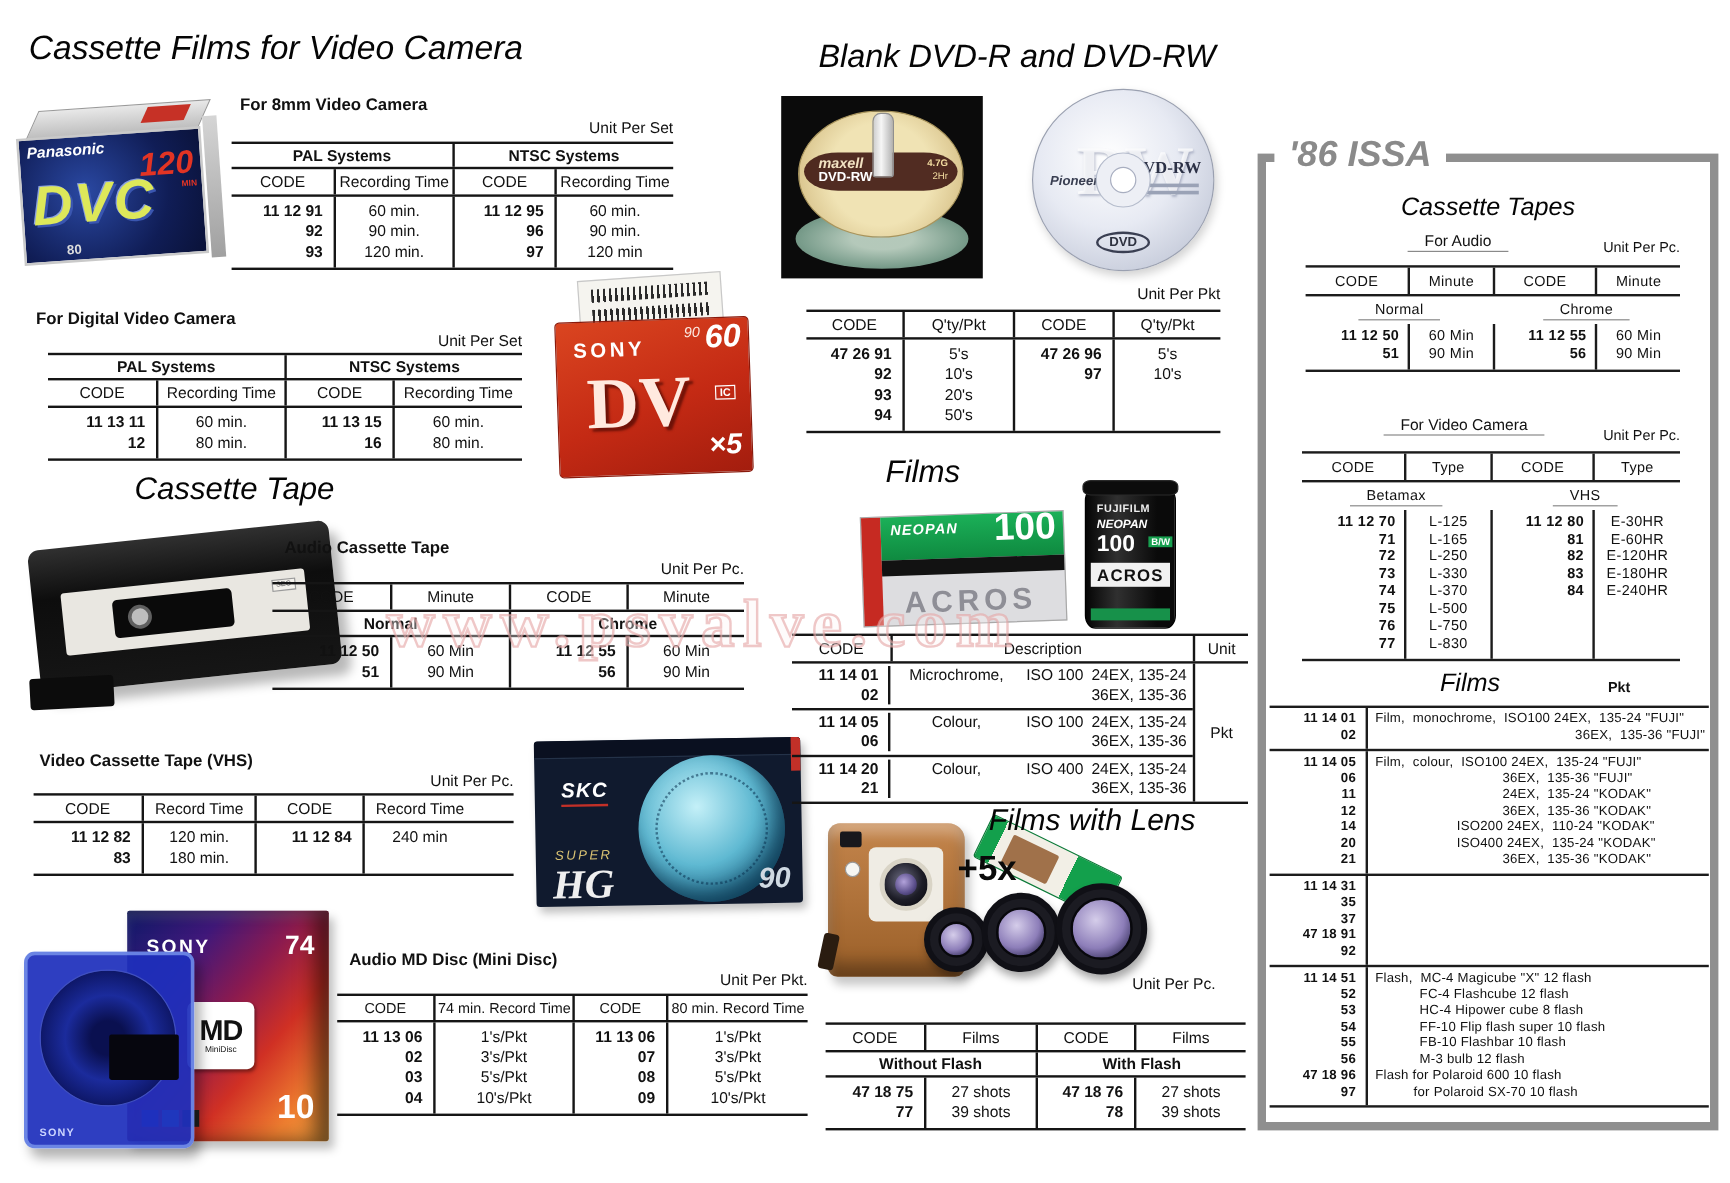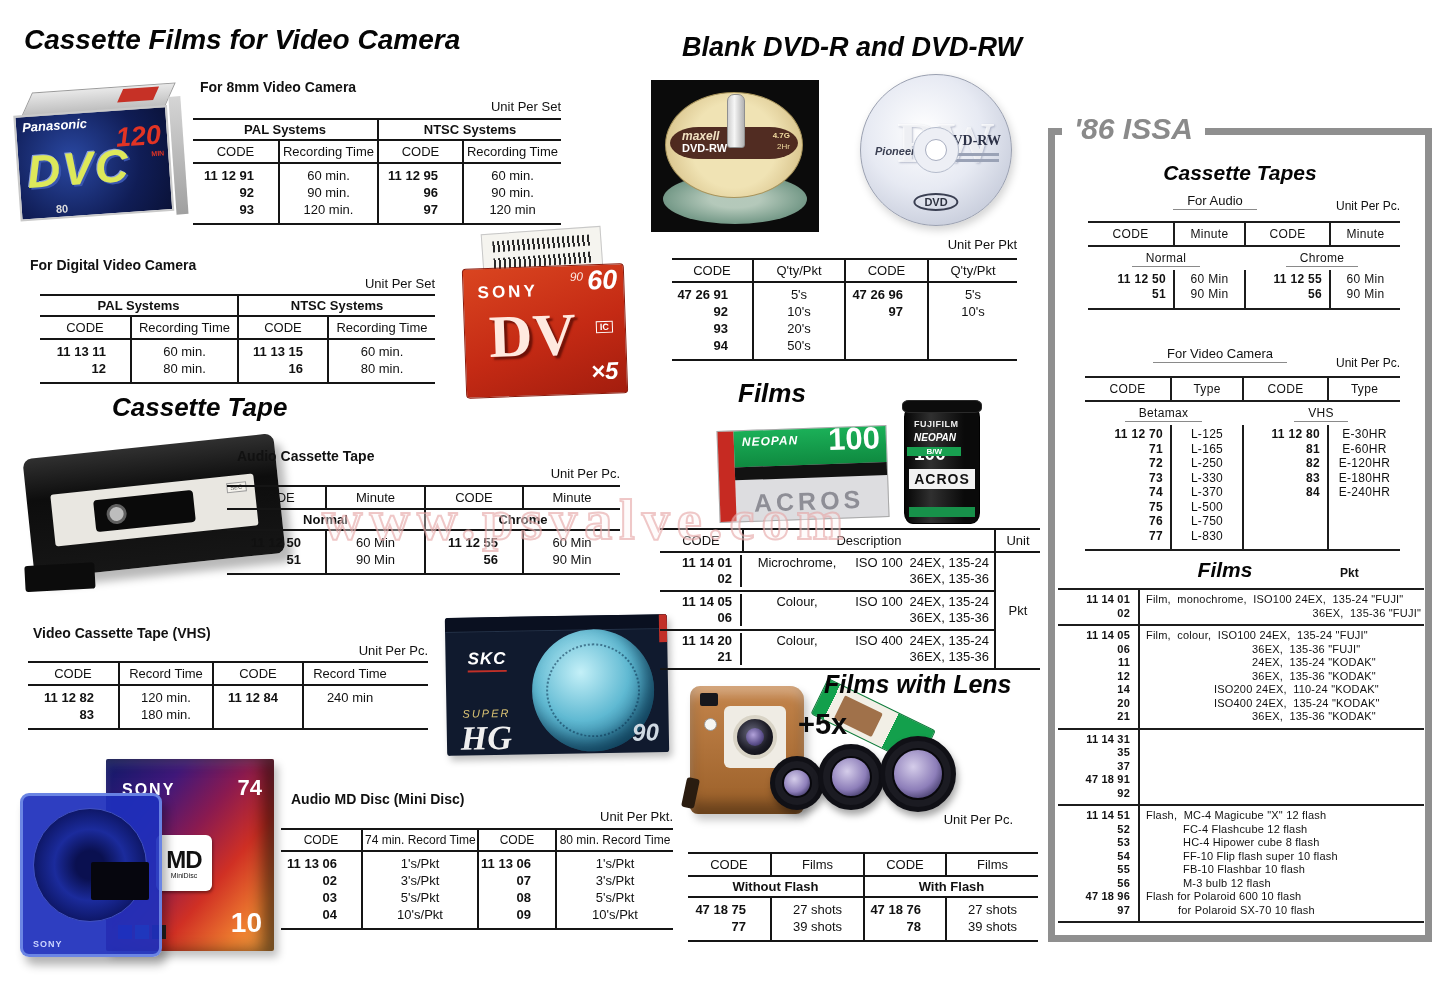--- a/index.html
+++ b/index.html
@@ -1,33 +1,33 @@
 <!DOCTYPE html>
 <html><head>
 <meta charset="utf-8">
 <style>
 *{margin:0;padding:0;box-sizing:border-box}
 html,body{background:#fff}
 body{width:1442px;height:986px;position:relative;font-family:"Liberation Sans",sans-serif;color:#111;overflow:hidden}
 .page{position:absolute;inset:0;background:#fff}
 .abs{position:absolute}
-.title{position:absolute;font-weight:bold;font-style:italic;color:#050505;white-space:nowrap}
+.title{position:absolute;font-weight:normal;font-style:italic;color:#050505;white-space:nowrap}
 .slabel{position:absolute;font-weight:bold;font-size:14px;white-space:nowrap}
 .unit{position:absolute;font-size:13px;text-align:right;white-space:nowrap}
 
 .ctab{position:absolute;border-top:2px solid #151515;border-bottom:2px solid #151515;font-size:13px}
 .ctab .trow{display:flex;border-bottom:2px solid #151515}
 .ctab .hc{padding:3px 2px;text-align:center;white-space:nowrap}
 .ctab .bc{padding:2px 2px;text-align:center;font-weight:bold;white-space:nowrap}
 .ctab .bl{border-left:2px solid #151515}
 .ctab .tbody{display:flex;align-items:stretch}
 .ctab .tcol{padding:3px 0 5px}
 .ctab .tcol div{line-height:17px;white-space:nowrap}
 .ctab .codecol{text-align:right;font-weight:bold}
-.ctab .codecol div{padding-right:24px}
+.ctab .codecol div{padding-right:9px}
 .ctab .valcol{text-align:center}
 .t8 .w1,.t8 .w3{width:85px}.t8 .w2,.t8 .w4{width:99px}.t8 .wb1,.t8 .wb2{width:184px}
 .tdg .w1,.tdg .w3{width:90px}.tdg .w2{width:107px}.tdg .w4{width:108px}.tdg .wb1{width:197px}.tdg .wb2{width:198px}
 .tau .w1,.tau .w3{width:98px}.tau .w2{width:99px}.tau .w4{width:98px}.tau .wb1{width:197px}.tau .wb2{width:196px}
 .tvh .w1,.tvh .w3{width:90px}.tvh .w2,.tvh .w4{width:94px}
 .tmd .w1{width:80px}.tmd .w2{width:116px}.tmd .w3{width:78px}.tmd .w4{width:118px}.tmd .hc{font-size:12px}
 .tdv .w1{width:80px}.tdv .w2{width:92px}.tdv .w3{width:83px}.tdv .w4{width:90px}.tdv .wb1{width:172px}.tdv .wb2{width:173px}
 .tln .w1,.tln .w3{width:82px}.tln .w2,.tln .w4{width:93px}.tln .wb1,.tln .wb2{width:175px}
 
 .tfm{position:absolute;border-top:2px solid #151515;border-bottom:2px solid #151515;font-size:13px}
@@ -166,21 +166,21 @@
 .fj-green{position:absolute;left:16px;top:0;right:0;height:36px;background:linear-gradient(#1bb058,#0f8a40)}
 .fj-neopan{position:absolute;left:8px;top:4px;color:#fff;font-style:italic;font-weight:bold;font-size:12px;letter-spacing:1px}
 .fj-100{position:absolute;right:6px;top:-6px;color:#fff;font-size:31px;font-weight:bold}
 .fj-black{position:absolute;left:16px;top:36px;right:0;height:13px;background:#121212}
 .fj-acros{position:absolute;left:34px;bottom:3px;color:#8e8e96;font-weight:bold;font-size:25px;letter-spacing:4px}
 .fj-can{position:absolute;left:192px;top:8px;width:76px;height:118px;border-radius:9px/11px;background:linear-gradient(90deg,#050505,#303030 35%,#0a0a0a 80%);border:1px solid #000}
 .fj-cap{position:absolute;left:-3px;top:-7px;right:-3px;height:13px;background:#0c0c0c;border-radius:7px/5px;border:1px solid #2a2a2a}
 .fj-can-brand{position:absolute;left:9px;top:12px;color:#eee;font-size:9px;font-weight:bold;letter-spacing:.5px}
 .fj-can-neopan{position:absolute;left:9px;top:25px;color:#fff;font-size:10px;font-style:italic;font-weight:bold}
 .fj-can-100{position:absolute;left:9px;top:36px;color:#fff;font-size:19px;font-weight:bold}
-.fj-bw{position:absolute;right:18px;top:40px;background:#18a050;color:#fff;font-size:8px;padding:0 19px;font-weight:bold}
+.fj-bw{position:absolute;right:2px;top:40px;background:#18a050;color:#fff;font-size:8px;padding:0 2px;font-weight:bold}
 .fj-can-acros{position:absolute;left:4px;top:62px;right:4px;background:#f2f2f2;color:#111;text-align:center;font-weight:bold;font-size:14px;letter-spacing:1px;padding:2px 0}
 .fj-can-foot{position:absolute;left:4px;bottom:6px;right:4px;height:10px;background:#17914a}
 
 .cam{left:686px;top:664px;width:336px;height:155px}
 .cam-body{position:absolute;left:4px;top:22px;width:114px;height:128px;background:linear-gradient(#c4854c,#9a5f28);border-radius:10px 14px 8px 8px;box-shadow:inset 0 9px 10px rgba(255,255,255,.28),inset 0 -12px 13px rgba(0,0,0,.32),4px 6px 8px rgba(0,0,0,.22)}
 .cam-vf{position:absolute;left:10px;top:7px;width:18px;height:13px;background:#17171c;border-radius:2px}
 .cam-dot{position:absolute;left:14px;top:32px;width:13px;height:13px;border-radius:50%;background:#f6f6f2;border:1px solid #999}
 .cam-white{position:absolute;left:34px;top:20px;width:62px;height:62px;background:#efece4;border-radius:6px}
 .cam-lens{position:absolute;left:50%;top:50%;width:44px;height:44px;margin:-22px 0 0 -22px;border-radius:50%;background:radial-gradient(circle at 42% 40%,#6c6c82,#1d1d27 55%,#05050a);border:4px solid #d9d4c6}
 .cam-glass{position:absolute;inset:9px;border-radius:50%;background:radial-gradient(circle at 40% 38%,#b2a2da,#5b4f8b 60%,#241f40)}

